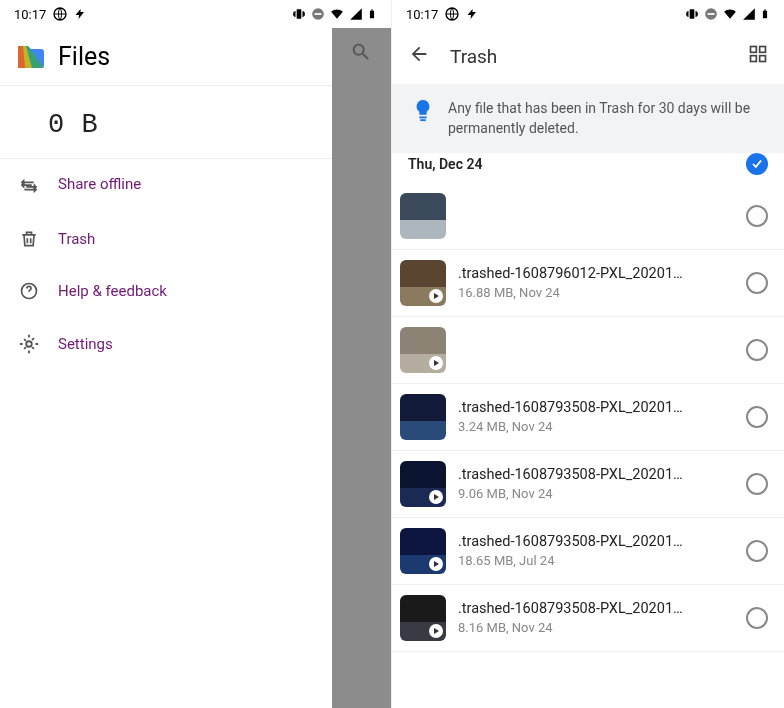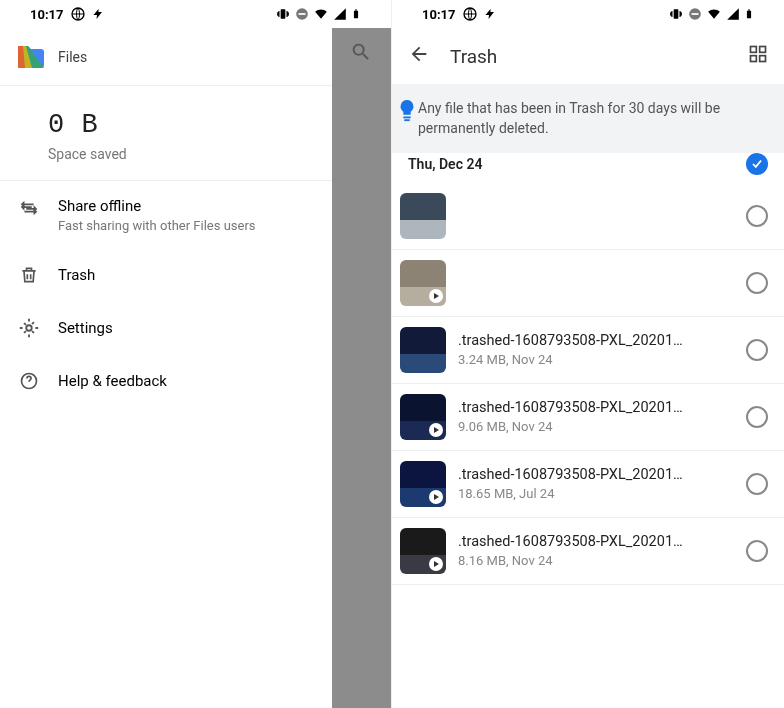--- a/index.html
+++ b/index.html
@@ -17,23 +17,23 @@
     position: relative;
     background: #fff;
     overflow: hidden;
   }
   .screen-left { border-right: 1px solid #eee; }
   .statusbar {
     height: 28px;
     display: flex;
     align-items: center;
     justify-content: space-between;
-    padding: 0 30px;
+    padding: 0 14px;
     font-size: 13px;
-    font-weight: 700;
+    font-weight: 400;
     color: #000;
   }
   .statusbar-left, .statusbar-right { display: flex; align-items: center; gap: 6px; }
   .statusbar-right { gap: 4px; }
   .status-icon { display: inline-flex; }
 
   
   .overlay-strip {
     position: absolute;
     top: 28px; right: 0;
@@ -51,49 +51,49 @@
     width: 332px; height: 680px;
     background: #fff;
     z-index: 2;
   }
   .drawer-header {
     height: 58px;
     display: flex; align-items: center;
     padding-left: 18px; gap: 14px;
     border-bottom: 1px solid #eee;
   }
-  .drawer-title { font-size: 14px; color: #404040; }
+  .drawer-title { font-size: 25px; color: #000000; }
   .files-logo { width: 26px; height: 22px; position: relative; }
   .files-logo svg { display:block; }
 
   .space-block { padding: 24px 0 18px 48px; border-bottom: 1px solid #eee; }
   .space-value { font-size: 27px; color: #222; letter-spacing: .5px; font-family: Liberation Mono, monospace; }
   .space-label { font-size: 14px; color: #777; margin-top: 6px; }
 
   .drawer-item {
     display: flex; align-items: flex-start;
     padding: 16px 18px; gap: 18px;
   }
   .drawer-item.single { align-items: center; }
   .drawer-item .icon { width: 22px; color: #555; flex-shrink:0; display:flex; justify-content:center; }
-  .drawer-item .text .title { font-size: 15px; color: #000000; }
+  .drawer-item .text .title { font-size: 15px; color: #701a75; }
   .drawer-item .text .sub { font-size: 13px; color: #777; margin-top: 3px; }
 
   
   .appbar {
     height: 56px;
     display: flex; align-items: center;
     padding: 0 16px; gap: 20px;
     color: #444;
   }
   .appbar .title { font-size: 19px; color: #333; flex: 1; }
   .notice {
     background: #f1f3f4;
-    padding: 14px 4px;
-    display: flex; align-items: flex-start; gap: 0;
+    padding: 14px 20px;
+    display: flex; align-items: flex-start; gap: 14px;
   }
   .notice .bulb { color: #1a73e8; flex-shrink:0; }
   .notice .msg { font-size: 14px; color: #555; line-height: 1.45; }
   .section-header {
     display: flex; align-items: center; justify-content: space-between;
     padding: 0 16px 8px 16px;
   }
   .section-header .date { font-size: 14px; font-weight: 600; color: #222; }
   .check-circle {
     width: 22px; height: 22px; border-radius: 50%;
@@ -200,68 +200,66 @@
             <path d="M0 0h10l16 22H3a3 3 0 01-3-3V0z" fill="#34A853" opacity=".8"></path>
             <path d="M0 0h8l6 22H0V0z" fill="#FBBC05" opacity=".7"></path>
             <path d="M0 0h5l2 22H0V0z" fill="#EA4335" opacity=".7"></path>
           </svg>
       </span>
       <span class="drawer-title">Files</span>
     </div>
 
     <div class="space-block">
       <div class="space-value">0 B</div>
-      <div class="space-label">Space saved</div>
     </div>
 
     <div class="drawer-item">
       <span class="icon">
           <svg width="22" height="22" viewBox="0 0 24 24" fill="#555">
             <path d="M7 7l-4 4 4 4v-3h8v-2H7V7zm10 2l4 4-4 4v-3H9v-2h8V9z" transform="rotate(0)"></path>
             <path d="M7 4L3 8l4 4V9h10V7H7V4zm10 8l4 4-4 4v-3H7v-2h10v-3z"></path>
           </svg>
         </span>
       <div class="text">
         <div class="title">Share offline</div>
-        <div class="sub">Fast sharing with other Files users</div>
       </div>
     </div>
 
     <div class="drawer-item single">
       <span class="icon">
           <svg width="20" height="20" viewBox="0 0 24 24" fill="none" stroke="#555" stroke-width="2">
             <path d="M4 7h16M9 7V4h6v3M6 7l1 13h10l1-13M10 11v6M14 11v6"></path>
           </svg>
         </span>
       <div class="text">
           <div class="title">Trash</div>
+        </div>
+    </div>
+
+    <div class="drawer-item single">
+      <span class="icon">
+          <svg width="20" height="20" viewBox="0 0 24 24" fill="none" stroke="#555" stroke-width="2">
+            <circle cx="12" cy="12" r="9"></circle>
+            <path d="M9.5 9a2.5 2.5 0 115 0c0 1.5-2.5 2-2.5 4M12 17h.01"></path>
+          </svg>
+        </span>
+      <div class="text">
+          <div class="title">Help &amp; feedback</div>
         </div>
     </div>
 
     <div class="drawer-item single">
       <span class="icon">
           <svg width="22" height="22" viewBox="0 0 24 24" fill="none" stroke="#555" stroke-width="2">
             <circle cx="12" cy="12" r="3"></circle>
             <path d="M12 2v3m0 14v3m10-10h-3M5 12H2m15.4-6.4l-2.1 2.1M8.7 15.3l-2.1 2.1m0-10.8l2.1 2.1m6.6 6.6l2.1 2.1"></path>
           </svg>
         </span>
       <div class="text">
           <div class="title">Settings</div>
-        </div>
-    </div>
-
-    <div class="drawer-item single">
-      <span class="icon">
-          <svg width="20" height="20" viewBox="0 0 24 24" fill="none" stroke="#555" stroke-width="2">
-            <circle cx="12" cy="12" r="9"></circle>
-            <path d="M9.5 9a2.5 2.5 0 115 0c0 1.5-2.5 2-2.5 4M12 17h.01"></path>
-          </svg>
-        </span>
-      <div class="text">
-          <div class="title">Help &amp; feedback</div>
         </div>
     </div>
   </div>
 </div>
 
 <div class="screen screen-right">
   <div class="statusbar">
     <div class="statusbar-left">
       <span>10:17</span>
       <span class="status-icon">
@@ -344,20 +342,32 @@
     <div class="thumb a">
       <div class="t1"></div>
           <div class="t2"></div>
 
     </div>
     <div class="file-info">
     </div>
     <div class="ring"></div>
   </div>
       <div class="file-row">
+    <div class="thumb b">
+      <div class="t1"></div>
+          <div class="t2"></div>
+      <div class="play-dot"></div>
+    </div>
+    <div class="file-info">
+      <div class="file-name">.trashed-1608796012-PXL_20201…</div>
+      <div class="file-meta">16.88 MB, Nov 24</div>
+    </div>
+    <div class="ring"></div>
+  </div>
+      <div class="file-row">
     <div class="thumb c">
       <div class="t1"></div>
           <div class="t2"></div>
       <div class="play-dot"></div>
     </div>
     <div class="file-info">
     </div>
     <div class="ring"></div>
   </div>
       <div class="file-row">

